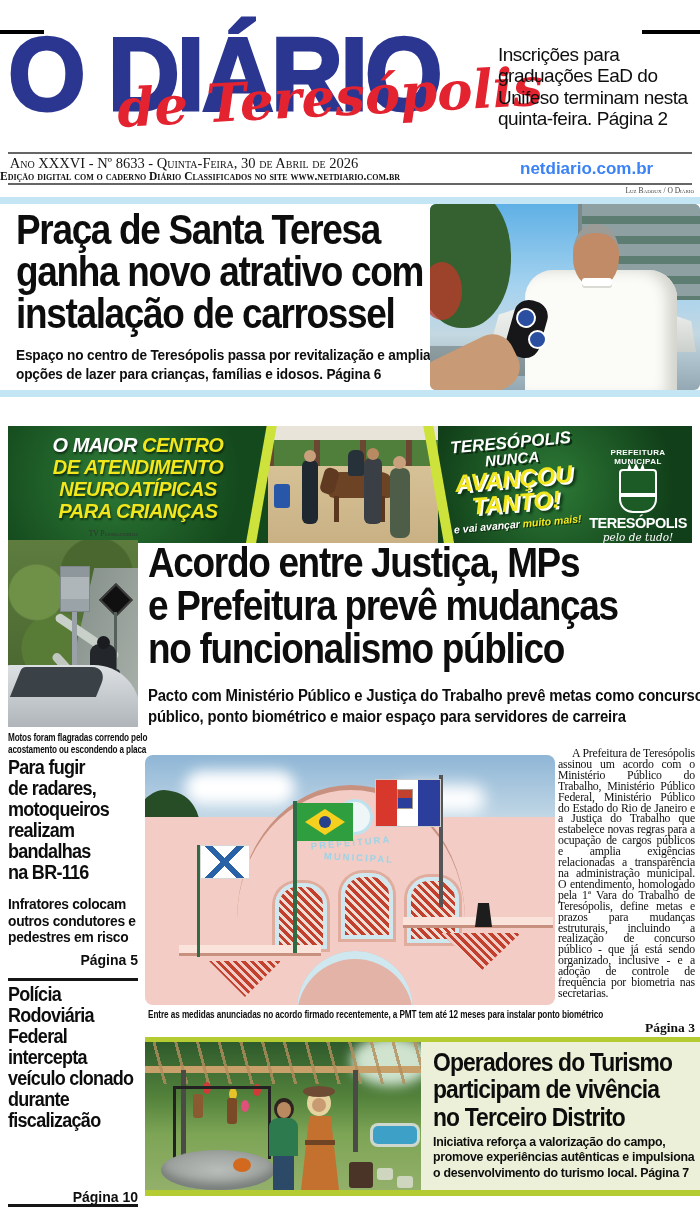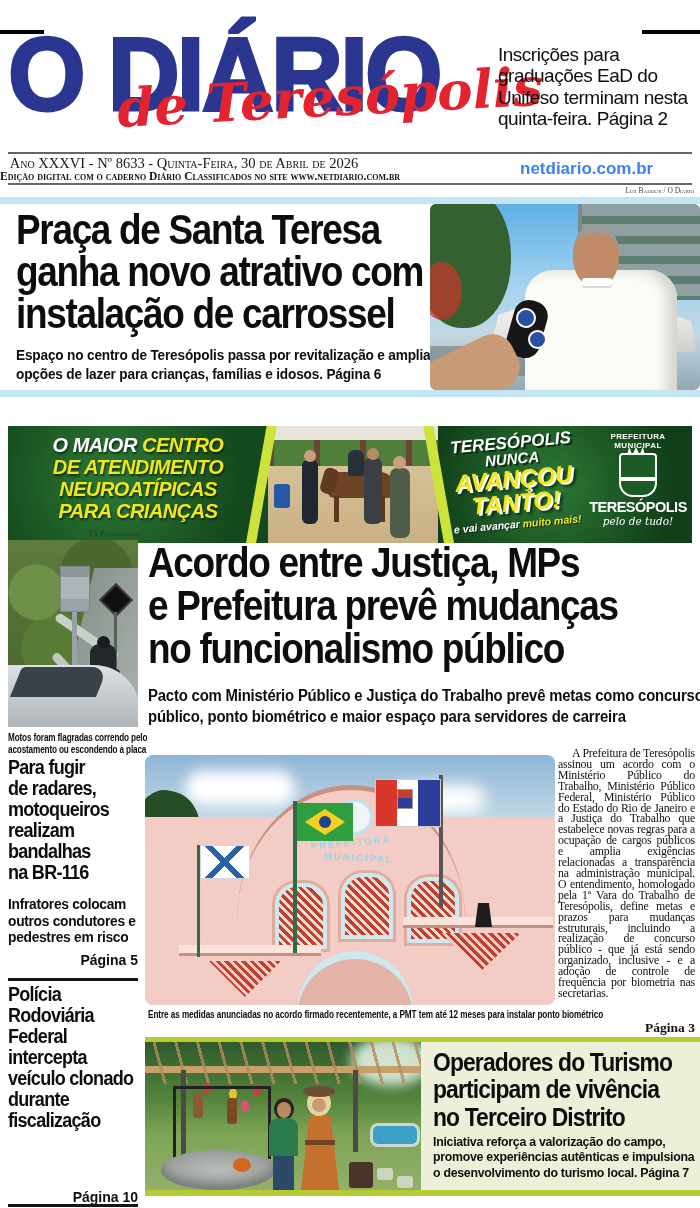--- a/index.html
+++ b/index.html
@@ -45,21 +45,21 @@
   #stripe2{left:426px;top:-12px;width:10px;height:145px;background:#cde23a;transform:rotate(-10deg);}
   #adPhoto{left:260px;top:0;width:170px;height:117px;}
   #adRight{left:430px;top:0;width:254px;height:117px;
     background:radial-gradient(circle at 45% 50%,#2d7a36 0%,#113f19 80%);}
   #slogan{left:8px;top:8px;width:136px;text-align:center;transform:rotate(-5deg);font-style:italic;font-weight:900;line-height:1.02;}
   #slogan .s1{font-size:17px;color:#fff;text-shadow:2px 2px 0 #0b2c10;}
   #slogan .s2{font-size:15px;color:#fff;text-shadow:2px 2px 0 #0b2c10;}
   #slogan .s3{font-size:24px;color:#f2e71c;text-shadow:2px 2px 0 #fff,4px 4px 3px #0b2c10;}
   #slogan .s4{font-size:24px;color:#f2e71c;text-shadow:2px 2px 0 #fff,4px 4px 3px #0b2c10;}
   #slogan .s5{font-size:10.5px;font-weight:700;color:#fff;text-shadow:1px 1px 0 #0b2c10;margin-top:3px;}
-  #govLogo{left:148px;top:6px;width:104px;text-align:center;color:#fff;}
+  #govLogo{left:148px;top:22px;width:104px;text-align:center;color:#fff;}
   #govHeader{font-size:8px;font-weight:700;letter-spacing:.4px;}
   #crest{margin:3px auto 2px;width:34px;height:40px;border:2px solid #fff;border-radius:4px 4px 14px 14px;
     background:linear-gradient(#1c5a26 55%,#fff 55% 65%,#1c5a26 65%);position:relative;}
   #crest:before{content:"";position:absolute;left:6px;top:-8px;width:18px;height:8px;background:#fff;
     clip-path:polygon(0 100%,12% 0,30% 100%,50% 0,70% 100%,88% 0,100% 100%);}
   #govName{font-size:14.5px;font-weight:900;letter-spacing:-.5px;}
   #govTag{font-family:"DejaVu Serif",serif;font-style:italic;font-size:10.5px;}
   
   #s2credit{left:8px;top:529px;width:130px;text-align:right;font-family:"Liberation Serif",serif;
     font-variant:small-caps;font-size:7.5px;color:#333;}

